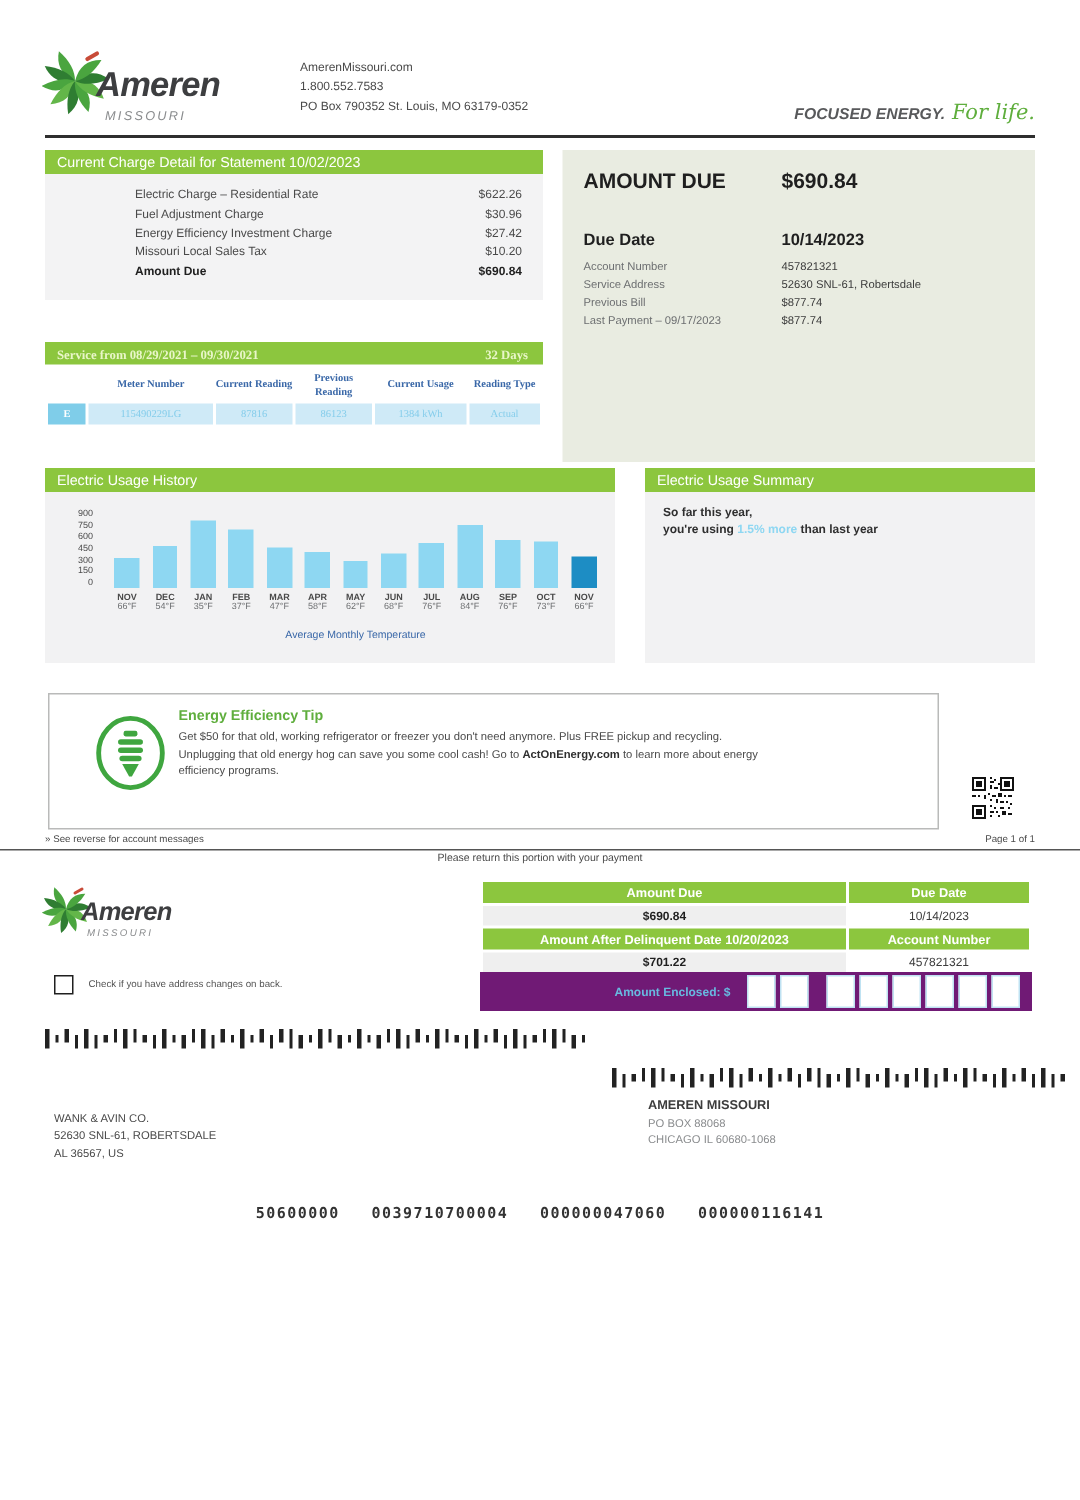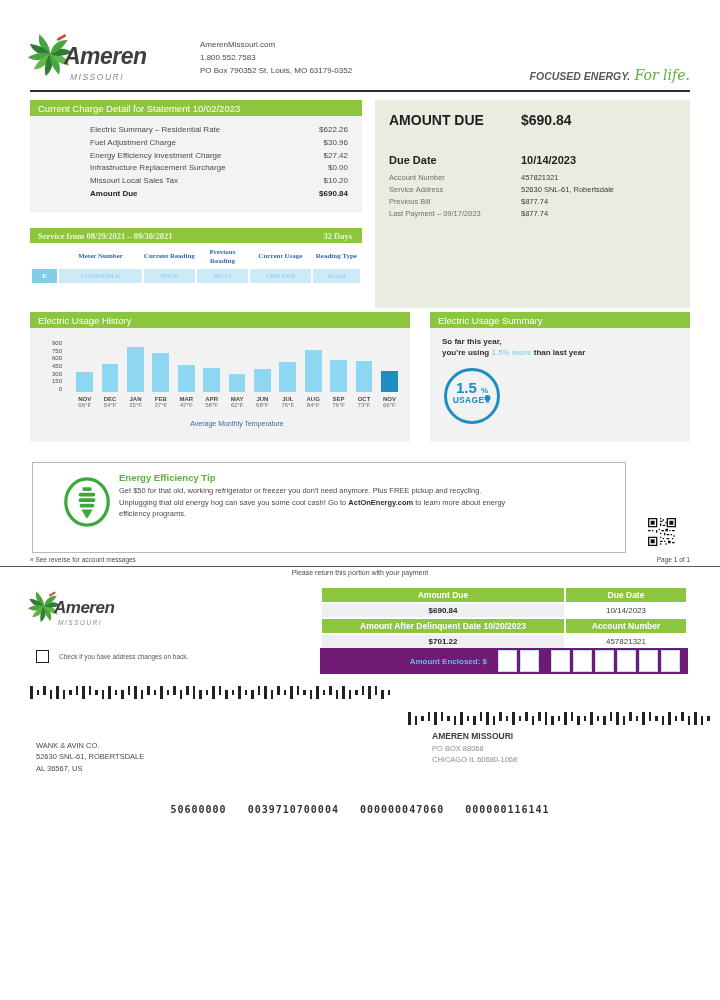--- a/index.html
+++ b/index.html
@@ -160,34 +160,30 @@
   <div class="tagline">
     <span class="t1">FOCUSED ENERGY.</span>
     <span class="t2">For life.</span>
   </div>
   <div class="header-rule"></div>
 
   <div class="charges">
     <div class="sec-bar">Current Charge Detail for Statement 10/02/2023</div>
     <div class="charges-body">
       <div class="chg-row">
-        <span>Electric Summary – Residential Rate</span>
+        <span>Electric Charge – Residential Rate</span>
         <span>$622.26</span>
       </div>
       <div class="chg-row">
         <span>Fuel Adjustment Charge</span>
         <span>$30.96</span>
       </div>
       <div class="chg-row">
         <span>Energy Efficiency Investment Charge</span>
         <span>$27.42</span>
-      </div>
-      <div class="chg-row">
-        <span>Infrastructure Replacement Surcharge</span>
-        <span>$0.00</span>
       </div>
       <div class="chg-row">
         <span>Missouri Local Sales Tax</span>
         <span>$10.20</span>
       </div>
       <div class="chg-row total">
         <span>Amount Due</span>
         <span>$690.84</span>
       </div>
     </div>
@@ -384,27 +380,20 @@
     </div>
   </div>
 
   <div class="summary">
     <div class="sec-bar">Electric Usage Summary</div>
     <div class="sum-body">
       <div class="sofar">
         <div>So far this year,</div>
         <div><span>you're using </span><span class="hl">1.5% more</span><span> than last year</span></div>
       </div>
-      <div class="badge">
-        <div class="pct"><span>1.5</span> <span class="sym">%</span></div>
-        <div class="blabel"><span>USAGE</span><svg width="7" height="8" viewBox="0 0 7 8">
-              <circle cx="3.5" cy="3" r="3" fill="#1d8dc4"></circle>
-              <rect x="2" y="5.5" width="3" height="2" fill="#1d8dc4"></rect>
-            </svg></div>
-      </div>
     </div>
   </div>
 
   <div class="tip">
     <svg class="tip-icon" width="48" height="52" viewBox="0 0 52 56">
       <ellipse cx="26" cy="28" rx="23" ry="25" fill="none" stroke="#3fa63f" stroke-width="3.5"></ellipse>
       <rect x="21" y="12" width="10" height="4" rx="1.5" fill="#3fa63f"></rect>
       <rect x="17" y="18" width="18" height="4" rx="2" fill="#3fa63f"></rect>
       <rect x="17" y="24" width="18" height="4" rx="2" fill="#3fa63f"></rect>
       <rect x="18" y="30" width="16" height="4" rx="2" fill="#3fa63f"></rect>

